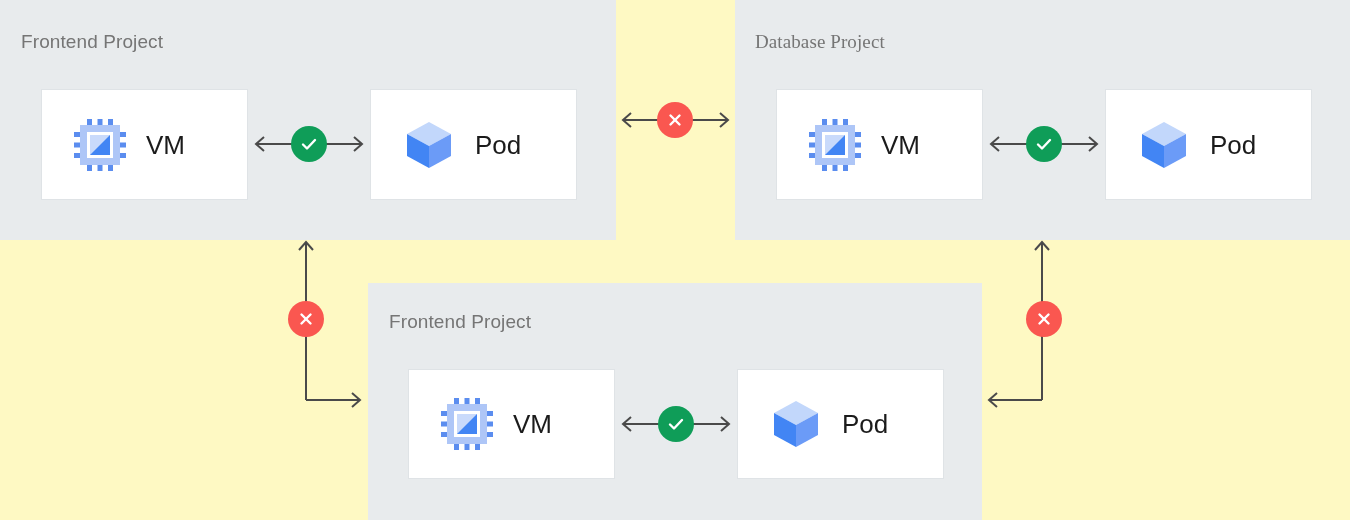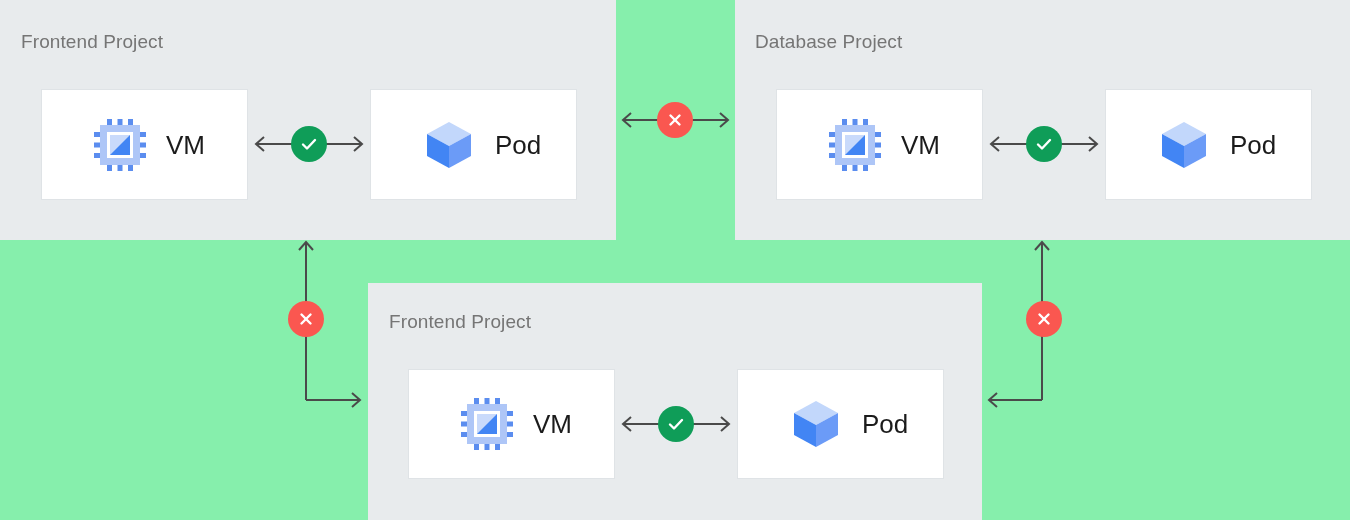--- a/index.html
+++ b/index.html
@@ -8,21 +8,21 @@
     background: #ffffff;
   }
   body {
     font-family: "Liberation Sans", sans-serif;
     -webkit-font-smoothing: antialiased;
   }
   #canvas {
     position: relative;
     width: 1350px;
     height: 520px;
-    background: #86efac;
+    background: #fef9c3;
     overflow: hidden;
   }
 
   
   .panel {
     position: absolute;
     background: #e8ebed;
     box-sizing: border-box;
   }
   .panel-title {
@@ -40,21 +40,20 @@
     background: #ffffff;
     border: 1px solid #dfe3e6;
     box-sizing: border-box;
     display: flex;
     align-items: center;
   }
   .card-inner {
     display: flex;
     align-items: center;
     padding-left: 32px;
-    margin-left: 20px;
   }
   .card-icon {
     width: 52px;
     height: 52px;
     flex: 0 0 52px;
     display: block;
   }
   .card-label {
     margin-left: 20px;
     font-size: 26px;
@@ -144,21 +143,21 @@
   </svg>
   <div class="badge badge-bad" style="left:657px; top:102px; width:36px; height:36px;">
     <svg width="20" height="20" viewBox="0 0 20 20">
       <line x1="5.5" y1="5.5" x2="14.5" y2="14.5" stroke="#ffffff" stroke-width="2.4" stroke-linecap="round"></line>
       <line x1="14.5" y1="5.5" x2="5.5" y2="14.5" stroke="#ffffff" stroke-width="2.4" stroke-linecap="round"></line>
     </svg>
   </div>
 
   <div class="panel" style="left:735px; top:0px; width:615px; height:240px;">
   </div>
-  <div class="panel-title" style="left:755px; top:31px;">Database Project</div>
+  <div class="panel-title" style="left:755px; top:31px;font-family:Liberation Serif, serif;">Database Project</div>
 
   <div class="card" style="left:776px; top:89px; width:207px; height:111px;">
     <div class="card-inner">
       <svg class="card-icon" viewBox="0 0 52 52">
         <g fill="#5b8def">
           <rect x="13" y="0" width="5" height="8"></rect>
           <rect x="23.5" y="0" width="5" height="8"></rect>
           <rect x="34" y="0" width="5" height="8"></rect>
           <rect x="13" y="44" width="5" height="8"></rect>
           <rect x="23.5" y="44" width="5" height="8"></rect>

